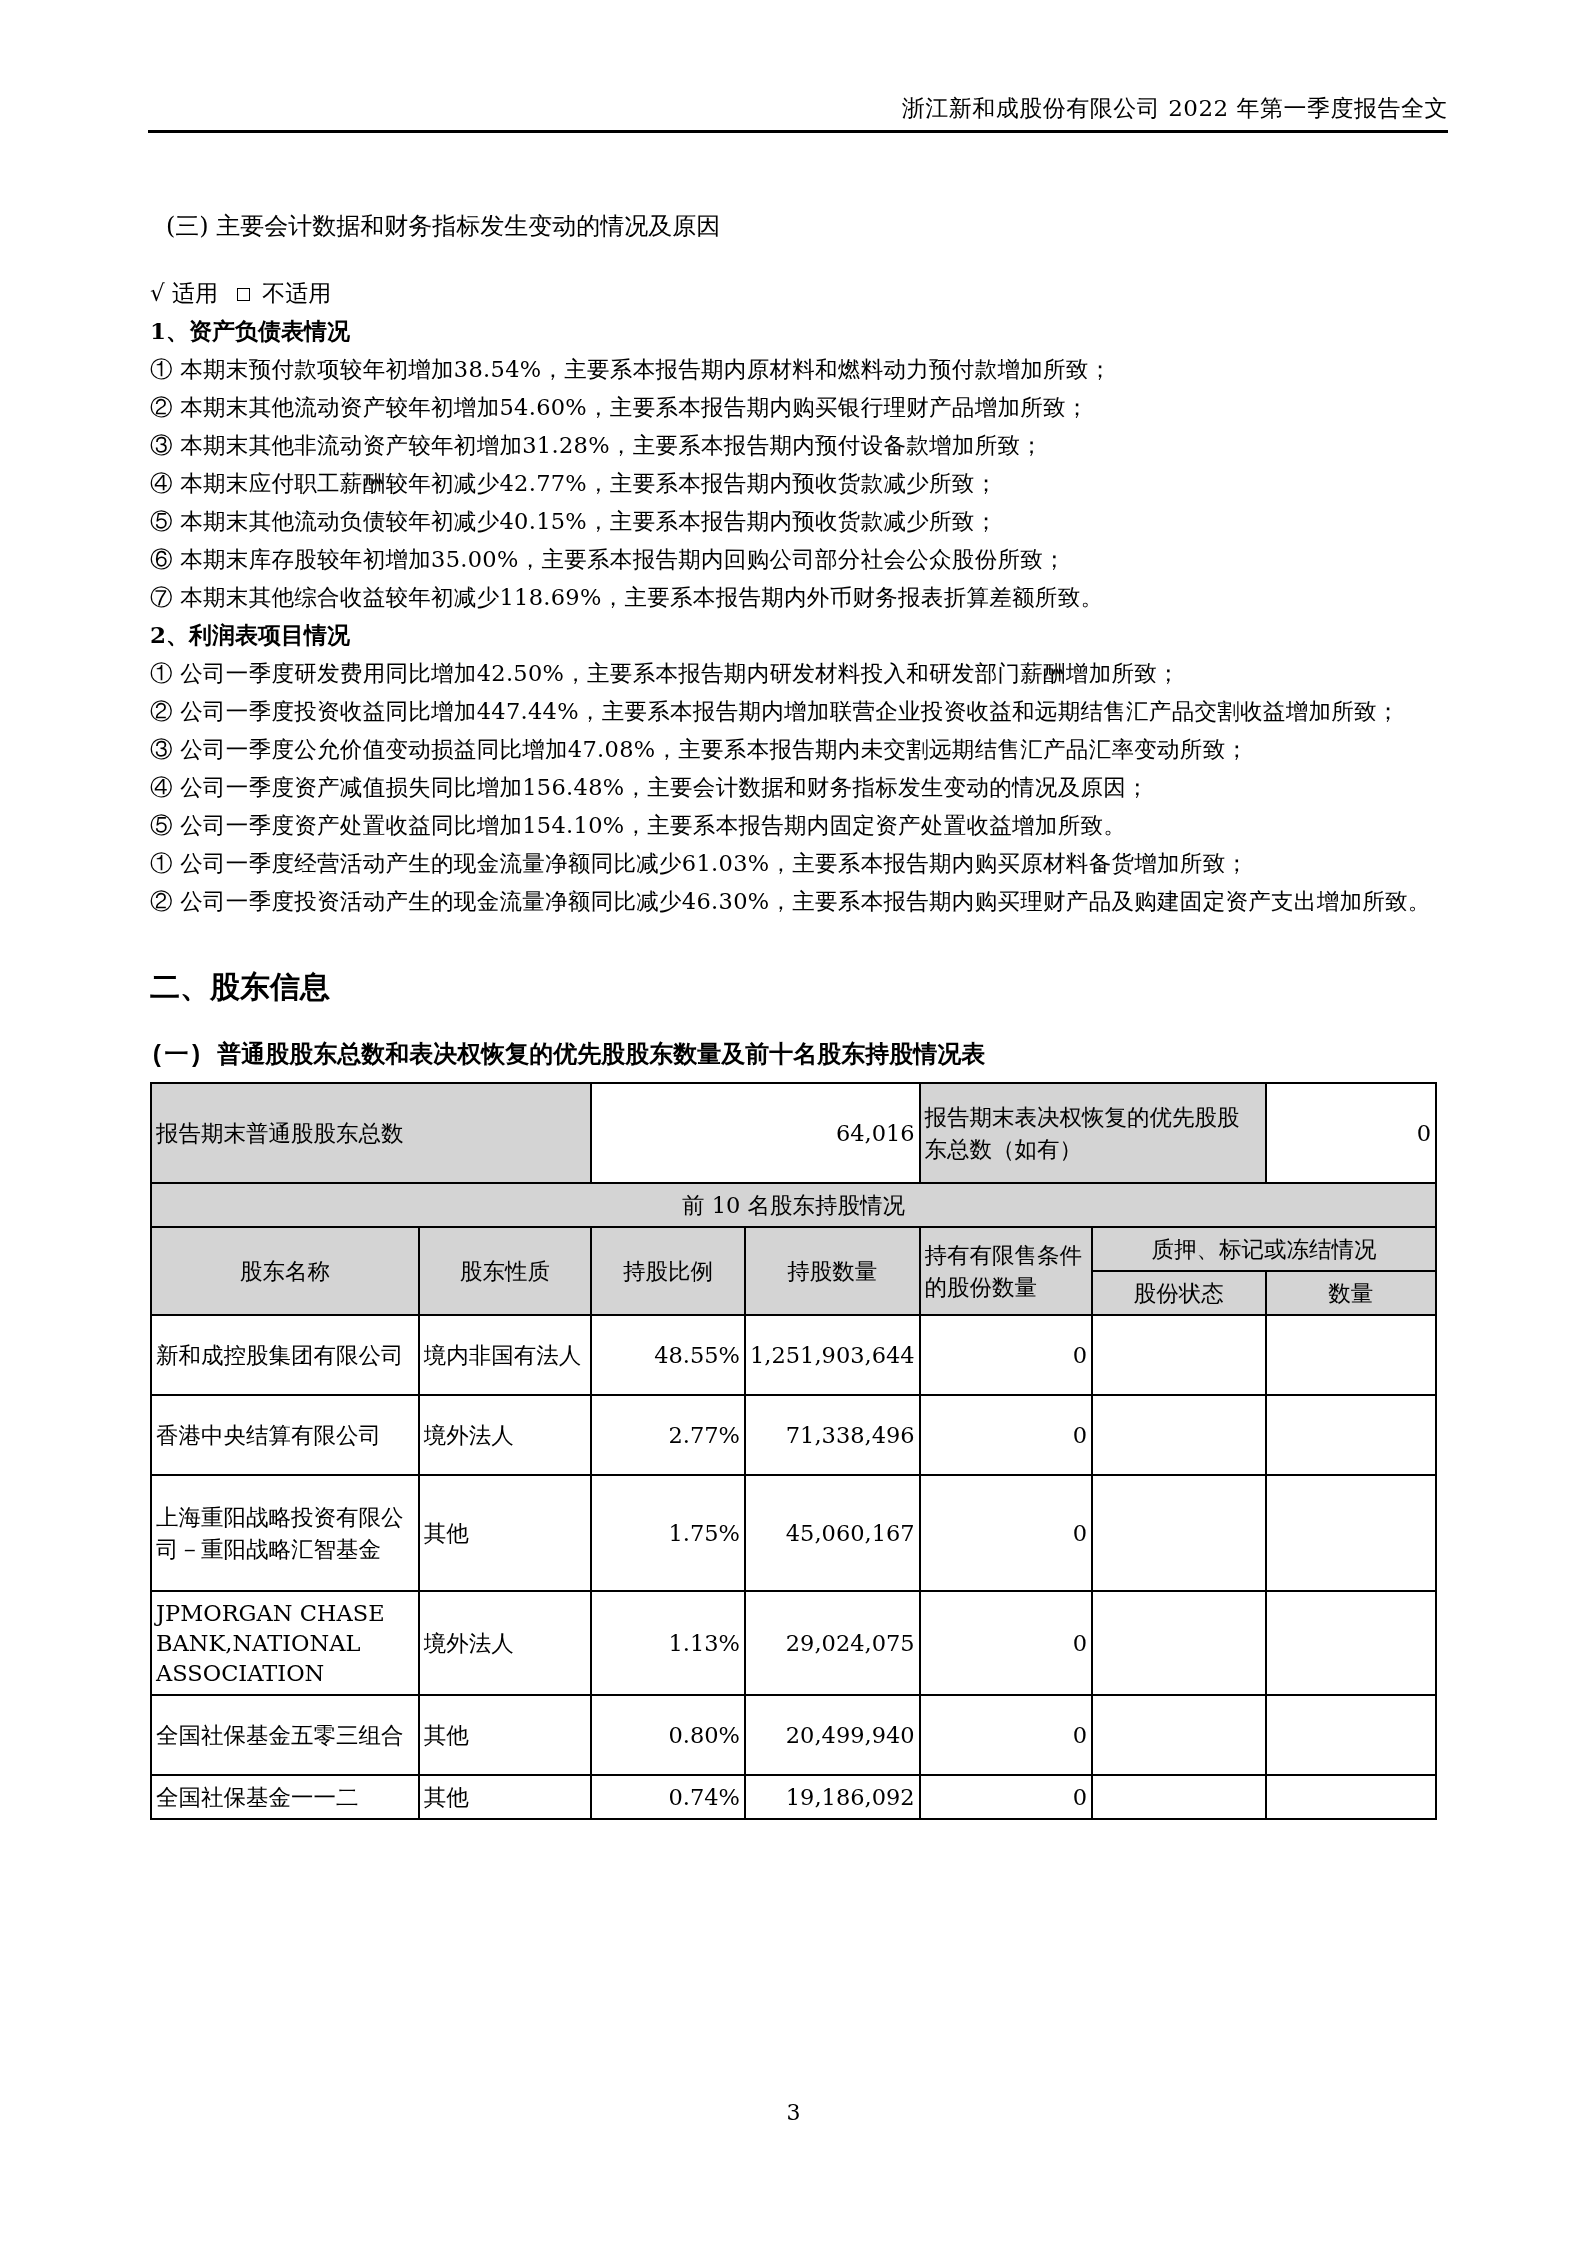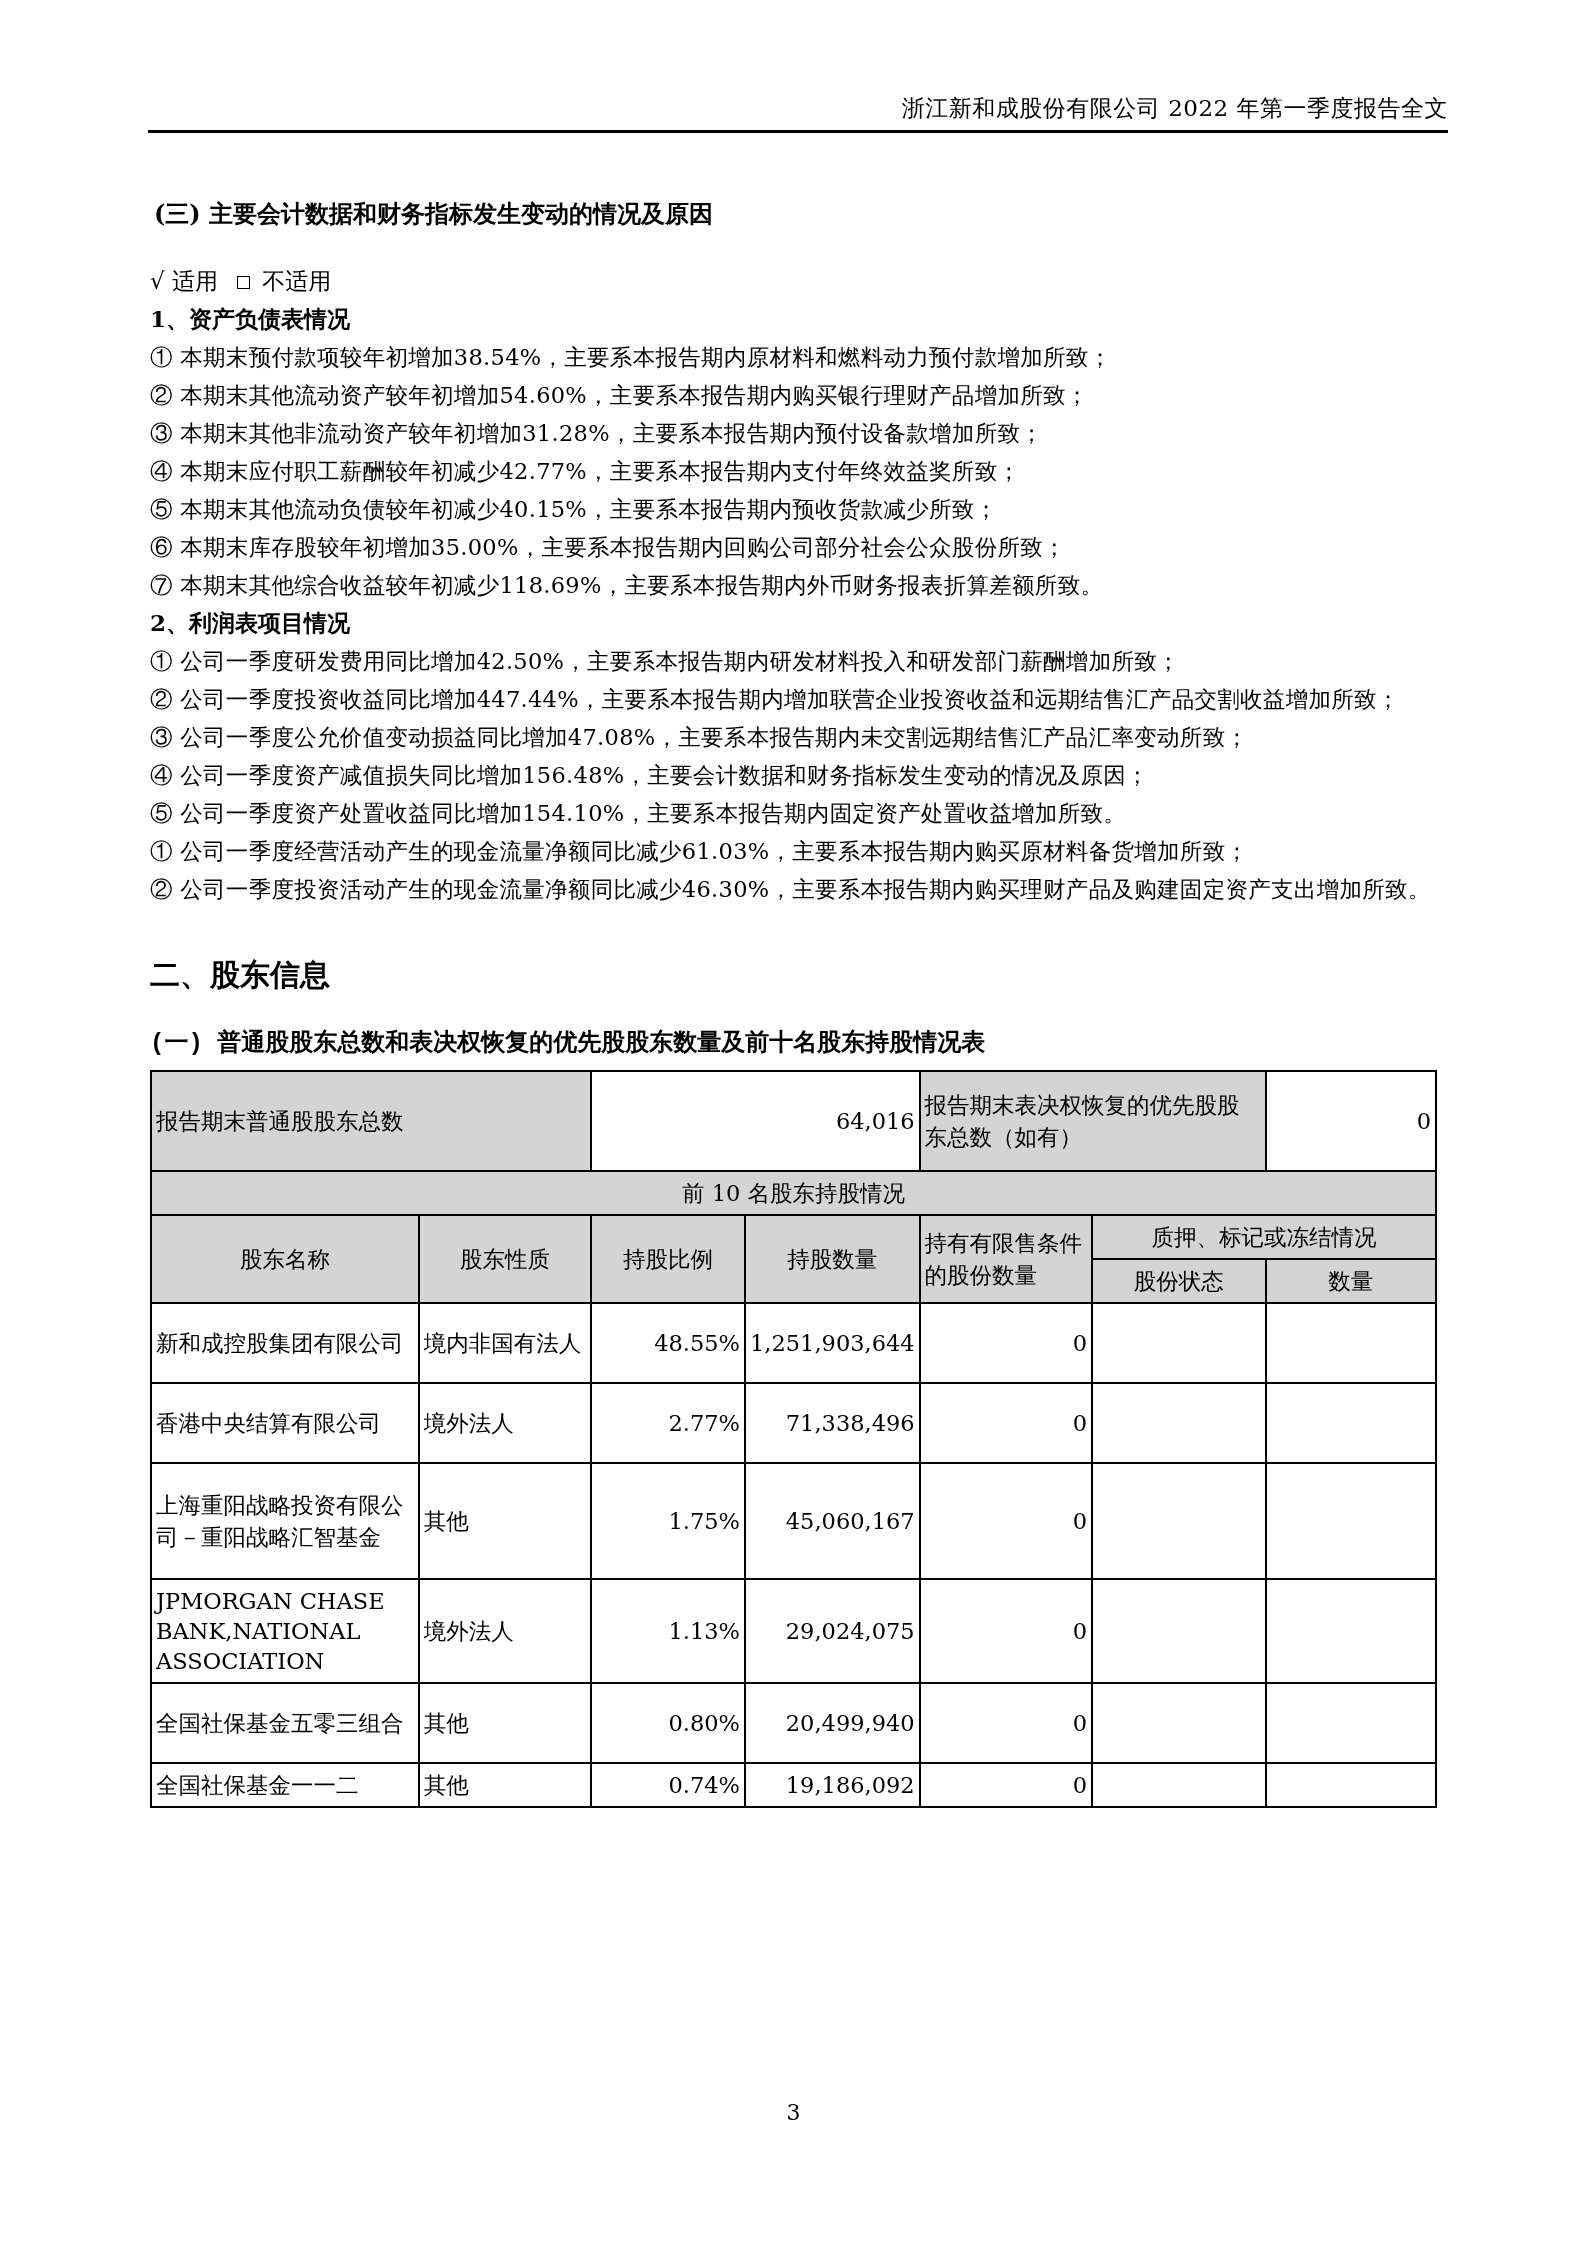--- a/index.html
+++ b/index.html
@@ -10,21 +10,21 @@
   }
   .page-header {
     position: absolute; left: 148px; top: 56px; width: 1300px; height: 74px;
     border-bottom: 3px solid #000;
   }
   .page-header .title {
     position: absolute; right: 0; bottom: 6px;
     font-size: 23px; letter-spacing: 0.5px;
   }
   .content { position: absolute; left: 150px; top: 190px; width: 1295px; }
-  .sec-title { font-size: 24px; font-weight: bold; margin: 4px; height: 40px; line-height: 40px; }
+  .sec-title { font-size: 24px; font-weight: normal; margin: 16px; height: 40px; line-height: 40px; }
   .applicable { font-size: 23px; margin-top: 28px; height: 38px; line-height: 38px; }
   .applicable .box { display: inline-block; width: 11px; height: 11px; border: 1px solid #000; margin: 0 12px 2px 12px; vertical-align: middle; }
   .sub-title { font-size: 23px; font-weight: bold; height: 38px; line-height: 38px; }
   .item { font-size: 22.5px; line-height: 38px; letter-spacing: 0.3px; }
   .big-title { font-size: 30px; font-weight: bold; margin-top: 42px; height: 50px; line-height: 50px; }
   .table-title { font-size: 24px; font-weight: bold; margin-top: 24px; height: 40px; line-height: 40px; font-family: Liberation Mono, monospace; }
   .unit { font-size: 22px; text-align: right; margin-top: 42px; height: 36px; line-height: 36px; padding-right: 2px; }
   table.holders {
     border-collapse: collapse; width: 1287px; margin-top: 6px;
     font-size: 22.5px;
@@ -50,21 +50,21 @@
     <span>√</span>
     <span>适用</span>
     <span class="box"></span><span>不适用</span>
   </div>
 
   <div>
     <div class="sub-title">1、资产负债表情况</div>
     <div class="item">① 本期末预付款项较年初增加38.54%，主要系本报告期内原材料和燃料动力预付款增加所致；</div>
     <div class="item">② 本期末其他流动资产较年初增加54.60%，主要系本报告期内购买银行理财产品增加所致；</div>
     <div class="item">③ 本期末其他非流动资产较年初增加31.28%，主要系本报告期内预付设备款增加所致；</div>
-    <div class="item">④ 本期末应付职工薪酬较年初减少42.77%，主要系本报告期内支付年终效益奖所致；</div>
+    <div class="item">④ 本期末应付职工薪酬较年初减少42.77%，主要系本报告期内预收货款减少所致；</div>
     <div class="item">⑤ 本期末其他流动负债较年初减少40.15%，主要系本报告期内预收货款减少所致；</div>
     <div class="item">⑥ 本期末库存股较年初增加35.00%，主要系本报告期内回购公司部分社会公众股份所致；</div>
     <div class="item">⑦ 本期末其他综合收益较年初减少118.69%，主要系本报告期内外币财务报表折算差额所致。</div>
   </div>
 
   <div>
     <div class="sub-title">2、利润表项目情况</div>
     <div class="item">① 公司一季度研发费用同比增加42.50%，主要系本报告期内研发材料投入和研发部门薪酬增加所致；</div>
     <div class="item">② 公司一季度投资收益同比增加447.44%，主要系本报告期内增加联营企业投资收益和远期结售汇产品交割收益增加所致；</div>
     <div class="item">③ 公司一季度公允价值变动损益同比增加47.08%，主要系本报告期内未交割远期结售汇产品汇率变动所致；</div>

